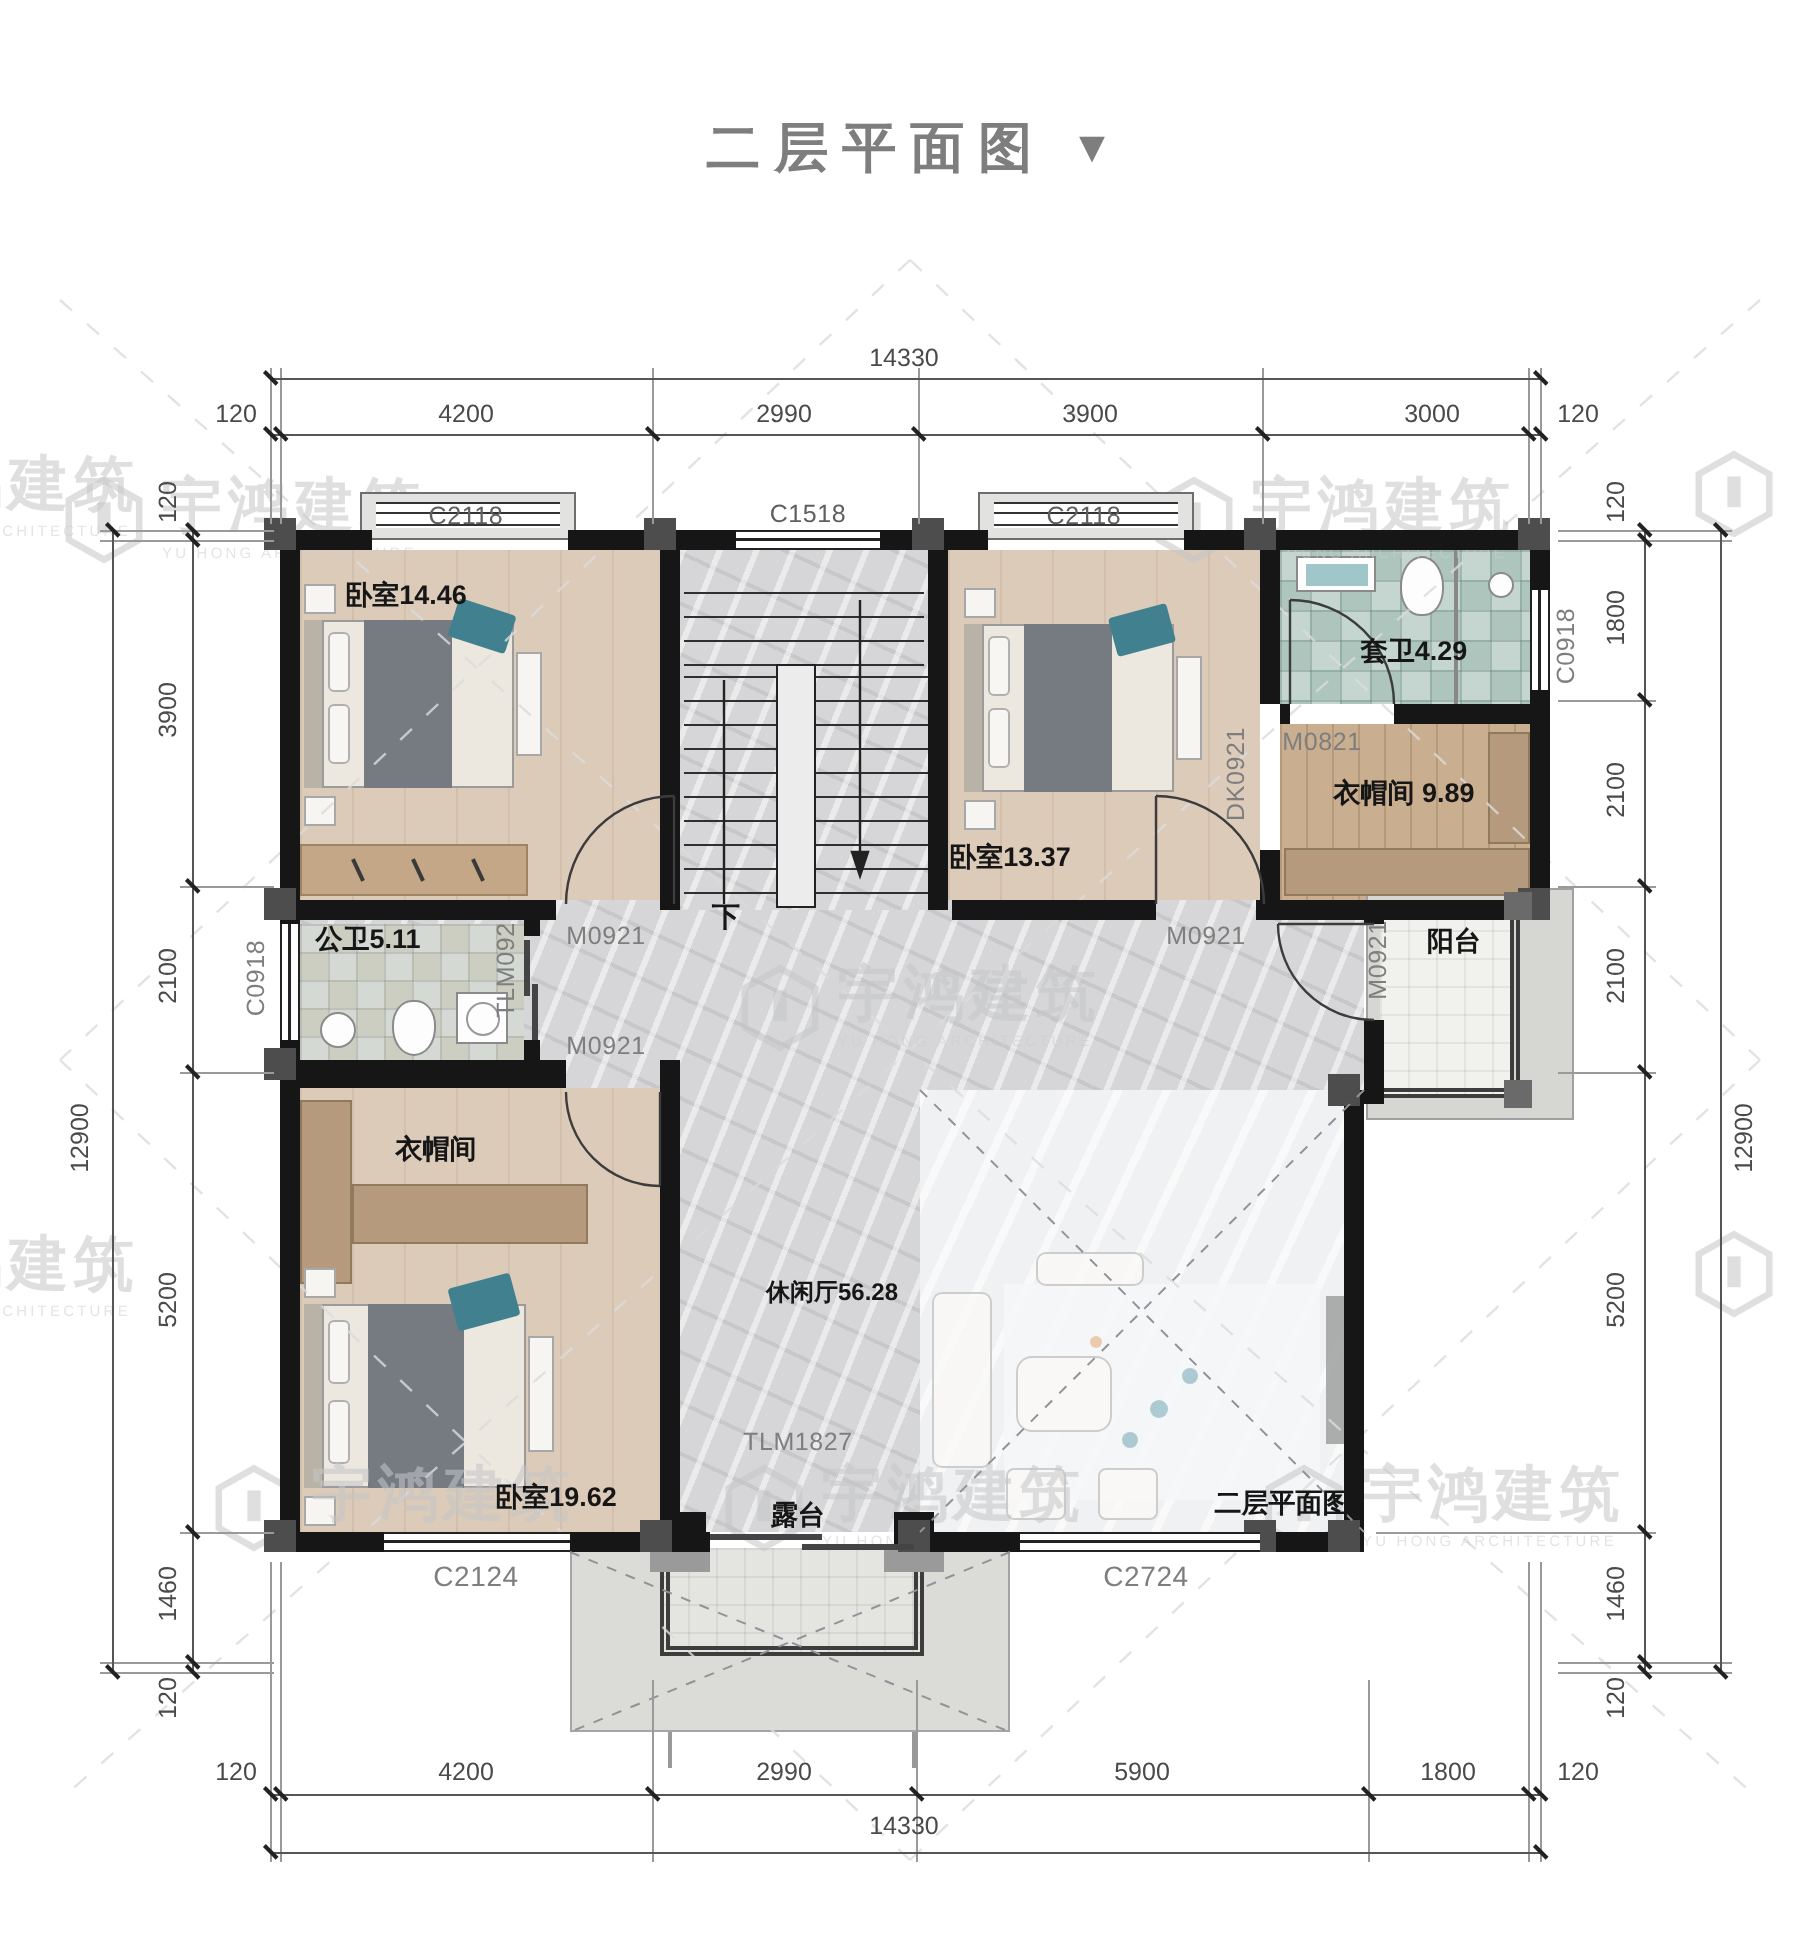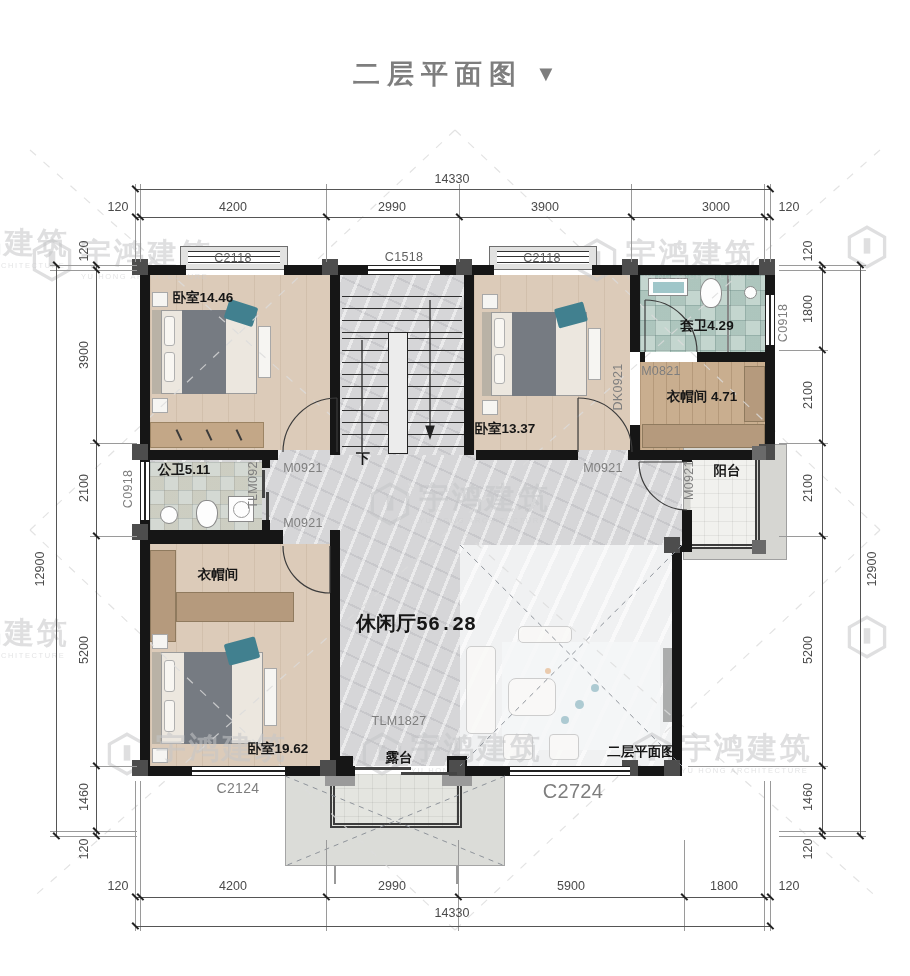--- a/index.html
+++ b/index.html
@@ -348,44 +348,44 @@
 
   <div class="slide" style="left:262px;top:470px;width:3px;height:28px;"></div>
   <div class="slide" style="left:266px;top:492px;width:3px;height:28px;"></div>
   <div class="slide" style="left:355px;top:767px;width:56px;height:3px;"></div>
   <div class="slide" style="left:401px;top:772px;width:56px;height:3px;"></div>
 
   <div class="rl" style="left:143px;top:289px;width:120px;">卧室14.46</div>
   <div class="rl" style="left:445px;top:420px;width:120px;">卧室13.37</div>
   <div class="rl" style="left:218px;top:740px;width:120px;">卧室19.62</div>
   <div class="rl" style="left:657px;top:317px;width:100px;">套卫4.29</div>
-  <div class="rl" style="left:642px;top:388px;width:120px;">衣帽间 4.71</div>
+  <div class="rl" style="left:642px;top:388px;width:120px;">衣帽间 9.89</div>
   <div class="rl" style="left:158px;top:566px;width:120px;">衣帽间</div>
   <div class="rl" style="left:124px;top:461px;width:120px;">公卫5.11</div>
-  <div class="rl" style="left:336px;top:610px;width:160px;font-size:20px;font-family:Liberation Mono, monospace;">休闲厅56.28</div>
+  <div class="rl" style="left:336px;top:638px;width:160px;font-size:12px;">休闲厅56.28</div>
   <div class="rl" style="left:687px;top:462px;width:80px;">阳台</div>
   <div class="rl" style="left:359px;top:749px;width:80px;">露台</div>
   <div class="rl" style="left:581px;top:743px;width:120px;">二层平面图</div>
   <div class="rl" style="left:350px;top:450px;width:26px;font-size:14px;">下</div>
 
   <div class="cl" style="left:193px;top:251px;width:80px;color:#5f5f5f;">C2118</div>
   <div class="cl" style="left:364px;top:250px;width:80px;color:#5f5f5f;">C1518</div>
   <div class="cl" style="left:502px;top:251px;width:80px;color:#5f5f5f;">C2118</div>
   <div class="cl rot" style="left:98px;top:482px;width:60px;">C0918</div>
   <div class="cl rot" style="left:753px;top:316px;width:60px;">C0918</div>
   <div class="cl" style="left:621px;top:364px;width:80px;">M0821</div>
   <div class="cl rot" style="left:588px;top:380px;width:60px;">DK0921</div>
   <div class="cl" style="left:281px;top:461px;width:44px;">M0921</div>
   <div class="cl" style="left:581px;top:461px;width:44px;">M0921</div>
   <div class="cl" style="left:281px;top:516px;width:44px;">M0921</div>
   <div class="cl rot" style="left:659px;top:473px;width:60px;">M0921</div>
   <div class="cl rot" style="left:223px;top:478px;width:60px;">TLM092</div>
   <div class="cl" style="left:339px;top:714px;width:120px;">TLM1827</div>
   <div class="cl" style="left:178px;top:780px;width:120px;font-size:14px;">C2124</div>
-  <div class="cl" style="left:513px;top:780px;width:120px;font-size:20px;">C2724</div>
+  <div class="cl" style="left:513px;top:780px;width:120px;font-size:14px;">C2724</div>
 
   <div class="hl" style="left:135px;top:189px;width:635px;"></div>
   <div class="hl" style="left:135px;top:217px;width:635px;"></div>
   <div class="ext" style="left:135px;top:184px;width:1px;height:78px;"></div>
   <div class="ext" style="left:140px;top:184px;width:1px;height:78px;"></div>
   <div class="ext" style="left:326px;top:184px;width:1px;height:78px;"></div>
   <div class="ext" style="left:459px;top:184px;width:1px;height:78px;"></div>
   <div class="ext" style="left:631px;top:184px;width:1px;height:78px;"></div>
   <div class="ext" style="left:764px;top:184px;width:1px;height:78px;"></div>
   <div class="ext" style="left:770px;top:184px;width:1px;height:78px;"></div>

